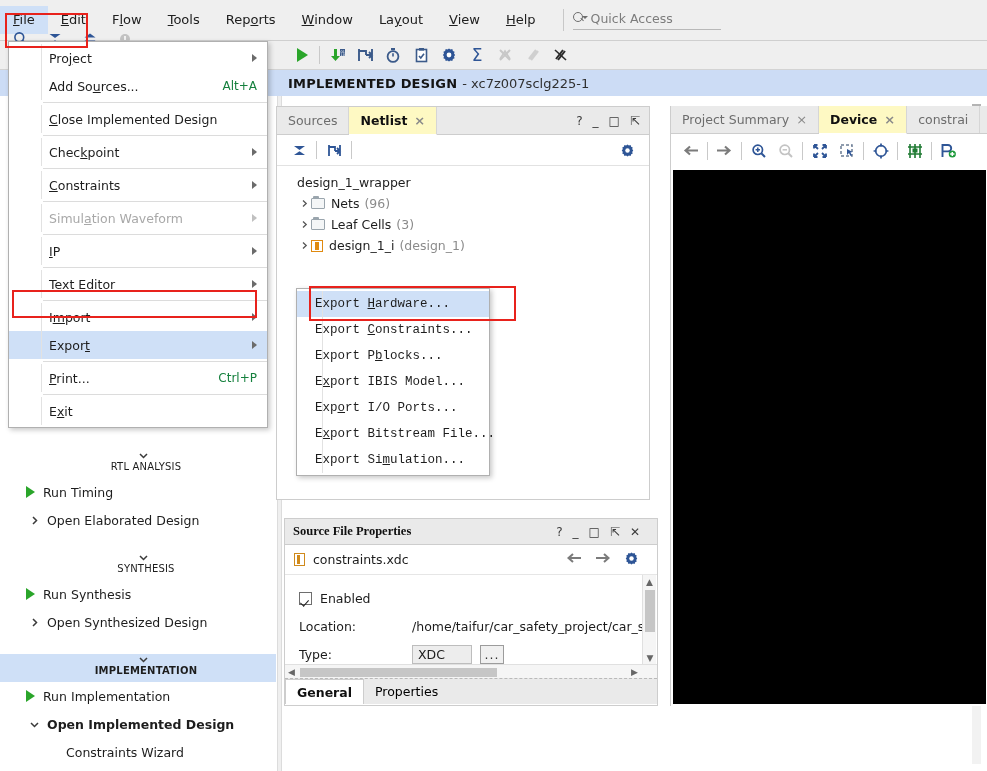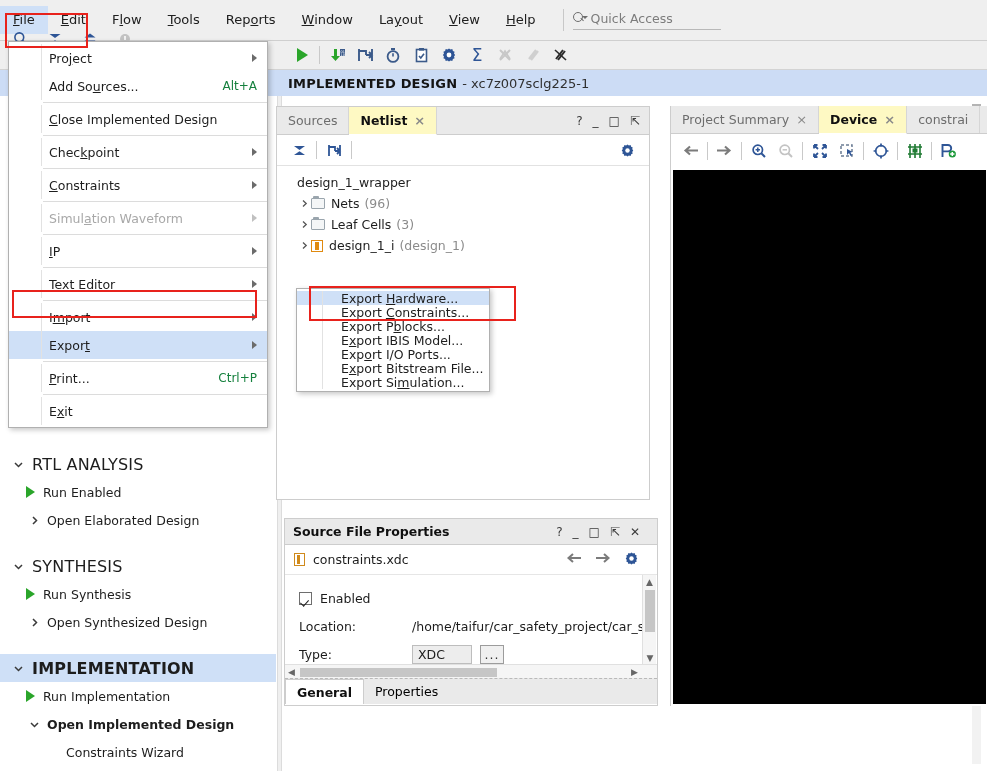--- a/index.html
+++ b/index.html
@@ -80,21 +80,21 @@
 
   
   .flownav {
     position: absolute; left: 0; top: 96px; width: 276px; height: 675px;
     background: #ffffff; overflow: hidden;
   }
   .fn-row {
     display: flex; align-items: center; height: 28px;
     padding-left: 10px; font-size: 12.5px; color: #1d1d1d;
   }
-  .fn-section { font-size: 16px; letter-spacing: .2px; }
+  .fn-section { font-size: 10px; letter-spacing: .2px; flex-direction: column; }
   .fn-section.sel { background: #cfe0f7; font-weight: bold; }
   .fn-gap { height: 18px; }
   .chev {
     width: 16px; display: inline-flex; justify-content: center;
     align-items: center; color: #3a3a3a; flex: none;
   }
   .chev svg { display: block; }
   .fn-indent1 { padding-left: 26px; }
   .fn-indent2 { padding-left: 46px; }
   .fn-indent3 { padding-left: 66px; }
@@ -187,21 +187,21 @@
   }
   .dev-tools .tbtn { width: 27px; }
 
   
   #sfp { left: 284px; top: 518px; width: 374px; height: 188px;
          border: 1px solid #cdcdcd; }
   .sfp-head {
     display: flex; align-items: center; height: 26px; padding: 0 8px;
     background: #eaeaea; border-bottom: 1px solid #cdcdcd;
   }
-  .sfp-head .t { font-weight: bold; font-size: 12.5px; color: #101010; }
+  .sfp-head .t { font-weight: bold; font-size: 12.5px; color: #101010; font-family: Liberation Serif, serif; }
   .sfp-file {
     display: flex; align-items: center; height: 30px; padding: 0 9px;
     border-bottom: 1px solid #e6e6e6; font-size: 12.5px;
   }
   .xdcico {
     width: 11px; height: 13px; margin-right: 8px; flex: none;
     border: 1.3px solid #d08a1c; background: #fff; position: relative;
   }
   .xdcico::after {
     content: ""; position: absolute; left: 2px; top: 1px;
@@ -301,21 +301,21 @@
     border-left: 5px solid #6b6b6b; border-top: 4px solid transparent;
     border-bottom: 4px solid transparent;
   }
   .mrow.dim .sub { border-left-color: #c0c0c0; }
   .msep { height: 1px; background: #dcdcdc; margin: 2px 0 2px 34px; }
   .mgutter {
     position: absolute; left: 0; top: 0; width: 33px; height: 100%;
     border-right: 1px solid #e2e2e2;
   }
   #export-menu .mgutter { width: 26px; }
-  #export-menu .mrow { padding-left: 44px; height: 14px; }
+  #export-menu .mrow { padding-left: 18px; height: 26px; font-family: Liberation Mono, monospace; }
 
   
   .redbox {
     position: absolute; border: 2px solid #e8221c; z-index: 90;
     pointer-events: none;
   }
   #red-file { left: 5px; top: 13px; width: 83px; height: 35px; }
   #red-export { left: 12px; top: 290px; width: 245px; height: 28px; }
   #red-exporthw { left: 309px; top: 286px; width: 207px; height: 35px; }
 
@@ -436,21 +436,21 @@
         <div class="fn-row fn-section">
           <span class="chev">
             <svg width="11" height="11" viewBox="0 0 11 11">
               <path d="M2 4 L5.5 7.5 L9 4" stroke="#3a3a3a" stroke-width="1.5" fill="none"></path>
             </svg>
           </span>
           <span style="margin-left: 6px;">RTL ANALYSIS</span>
         </div>
         <div class="fn-row fn-indent1">
           <span class="play"></span>
-          <span class="fn-label">Run Enabled</span>
+          <span class="fn-label">Run Timing</span>
         </div>
         <div class="fn-row fn-indent1">
           <span class="chev" style="margin-right: 5px;">
             <svg width="11" height="11" viewBox="0 0 11 11">
               <path d="M4 2 L7.5 5.5 L4 9" stroke="#3a3a3a" stroke-width="1.5" fill="none"></path>
             </svg>
           </span>
           <span class="fn-label">Open Elaborated Design</span>
         </div>
         <div class="fn-gap"></div>

